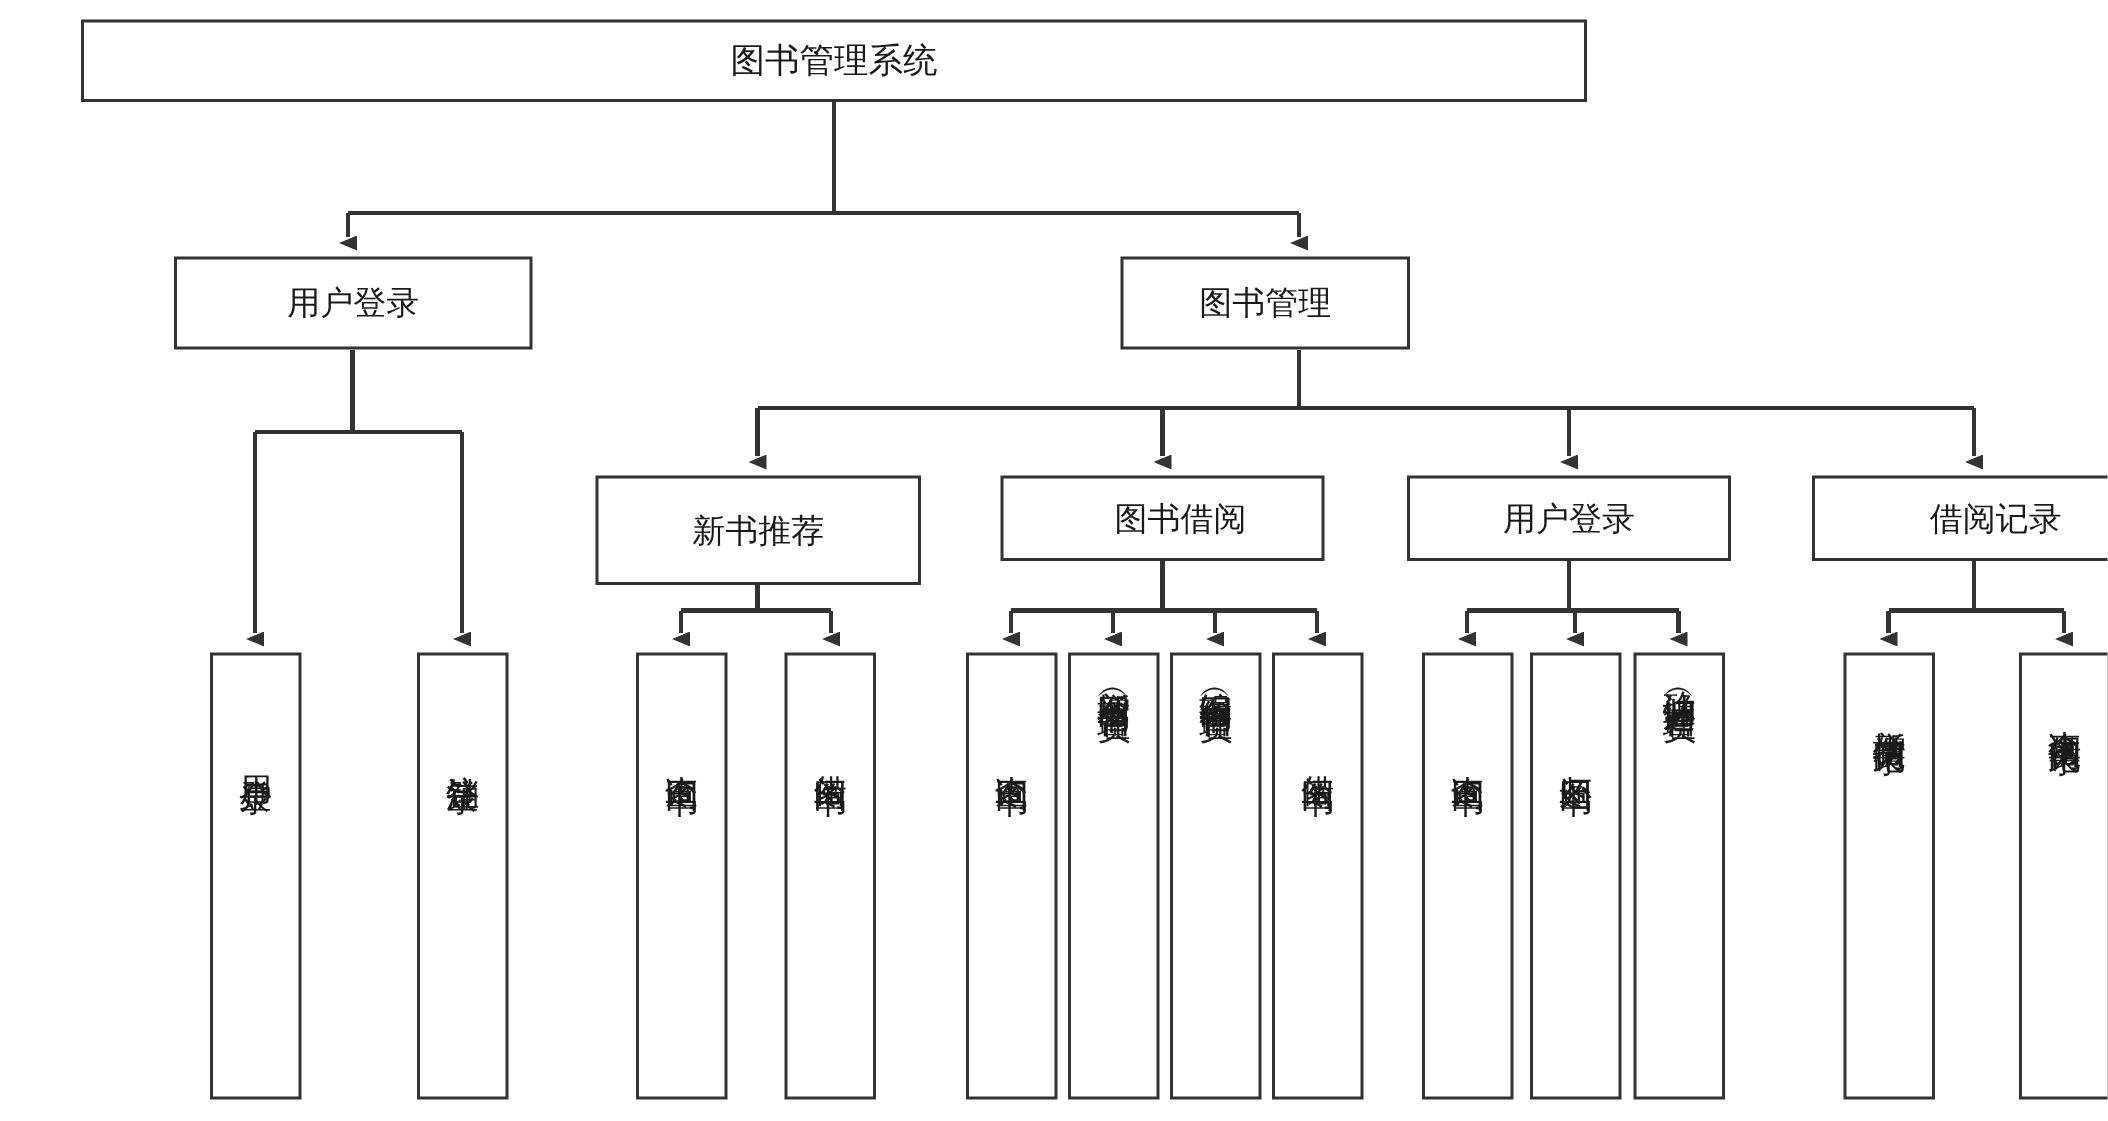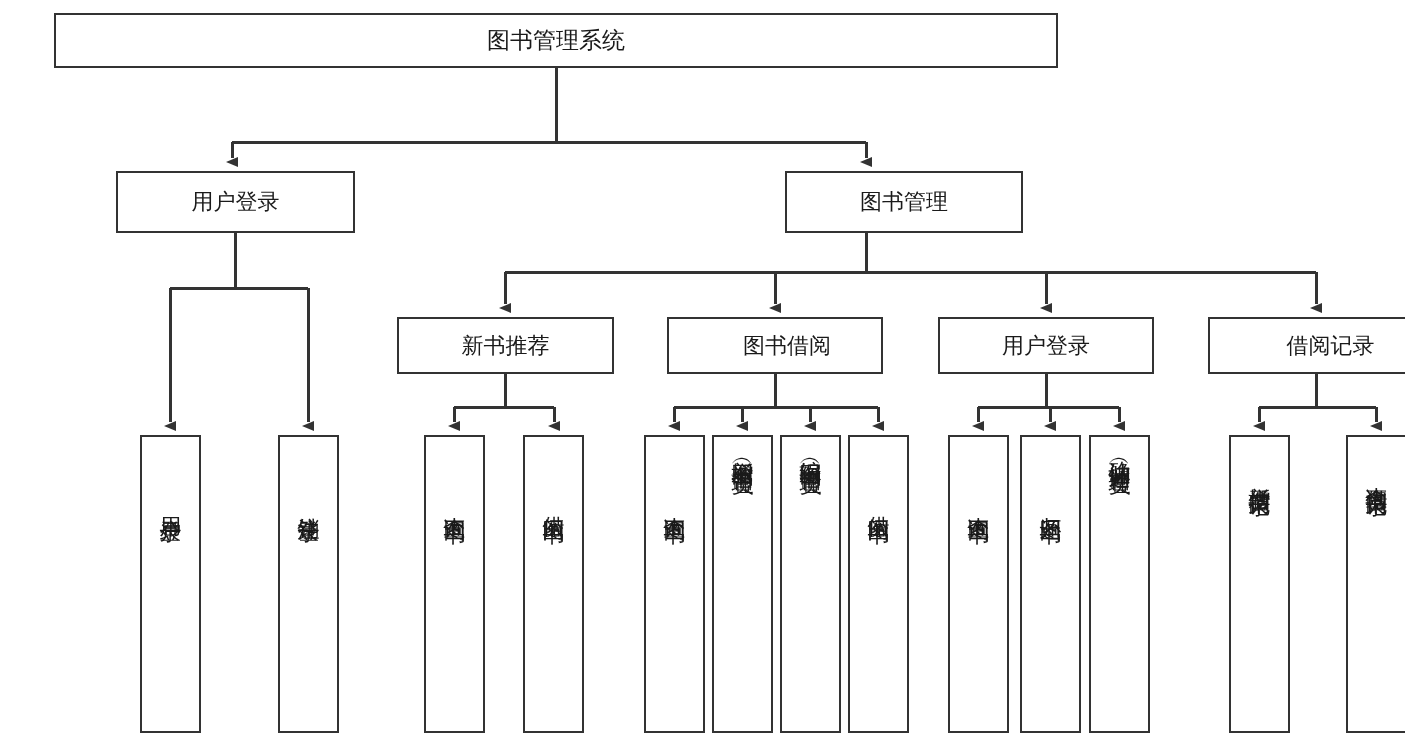--- a/index.html
+++ b/index.html
@@ -127,25 +127,25 @@
     </g>
   </svg>
 
   <div class="node horiz root" style="left:18px;top:13px;width:1004px;height:55px;">
     <span class="node-label">图书管理系统</span>
   </div>
 
   <div class="node horiz lvl2" style="left:80px;top:171px;width:239px;height:62px;">
     <span class="node-label">用户登录</span>
   </div>
-  <div class="node horiz lvl2" style="left:749px;top:171px;width:238px;height:62px;">
+  <div class="node horiz lvl2" style="left:711px;top:171px;width:193px;height:62px;">
     <span class="node-label">图书管理</span>
   </div>
 
-  <div class="node horiz lvl3" style="left:361px;top:317px;width:217px;height:57px;">
+  <div class="node horiz lvl3" style="left:361px;top:317px;width:217px;height:73px;">
     <span class="node-label">新书推荐</span>
   </div>
   <div class="node horiz lvl3" style="left:631px;top:317px;width:216px;height:57px;padding-left:24px;">
     <span class="node-label">图书借阅</span>
   </div>
   <div class="node horiz lvl3" style="left:902px;top:317px;width:216px;height:57px;">
     <span class="node-label">用户登录</span>
   </div>
   <div class="node horiz lvl3" style="left:1172px;top:317px;width:245px;height:57px;">
     <span class="node-label">借阅记录</span>

